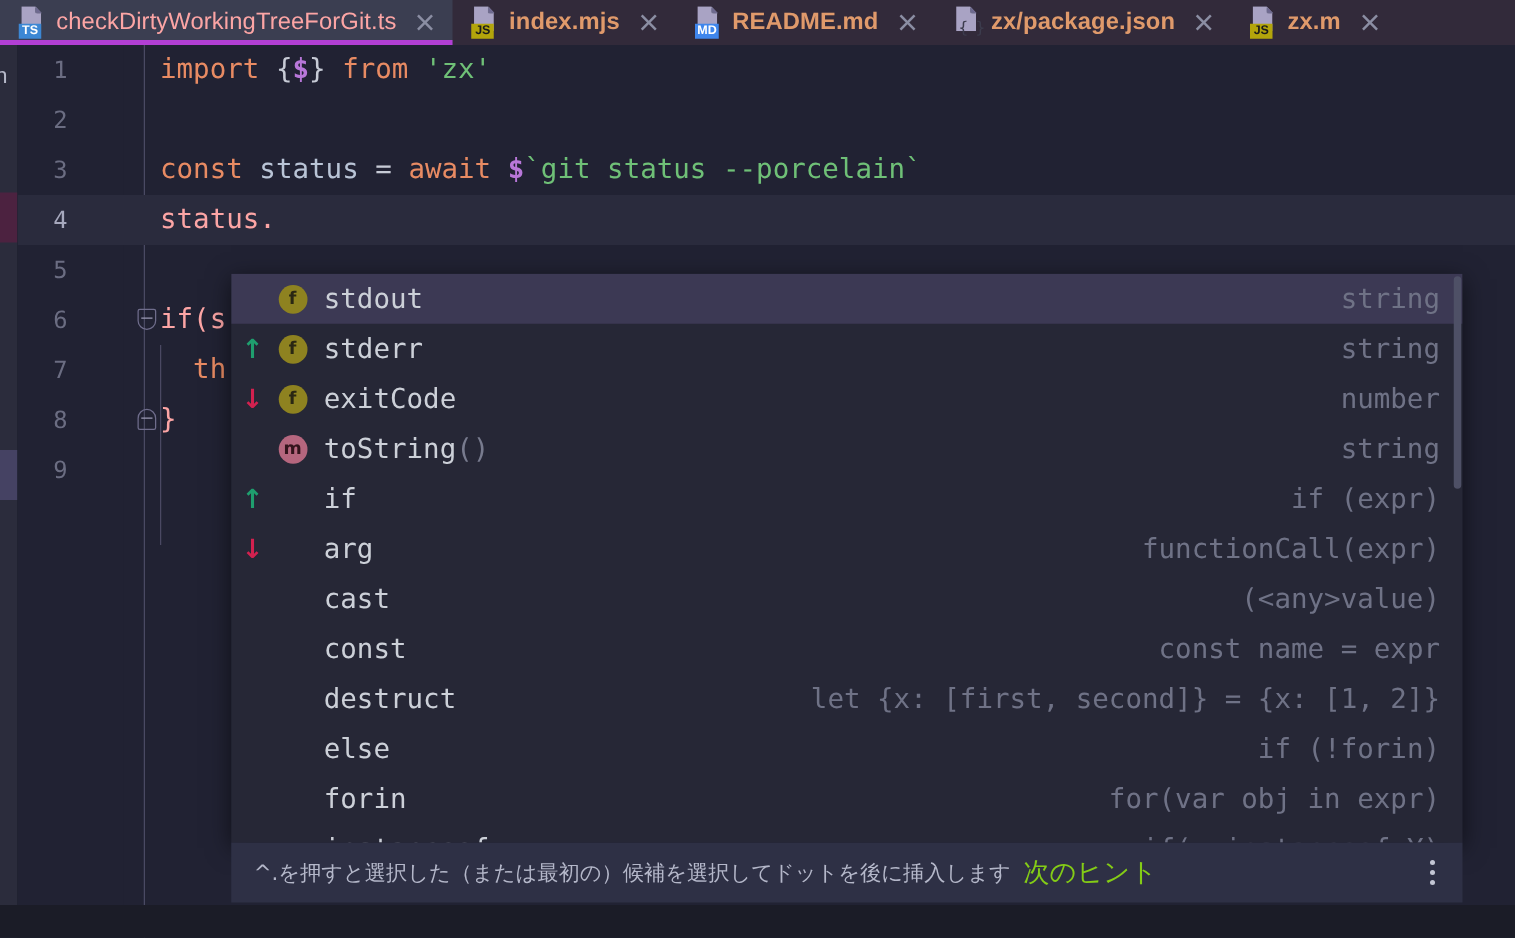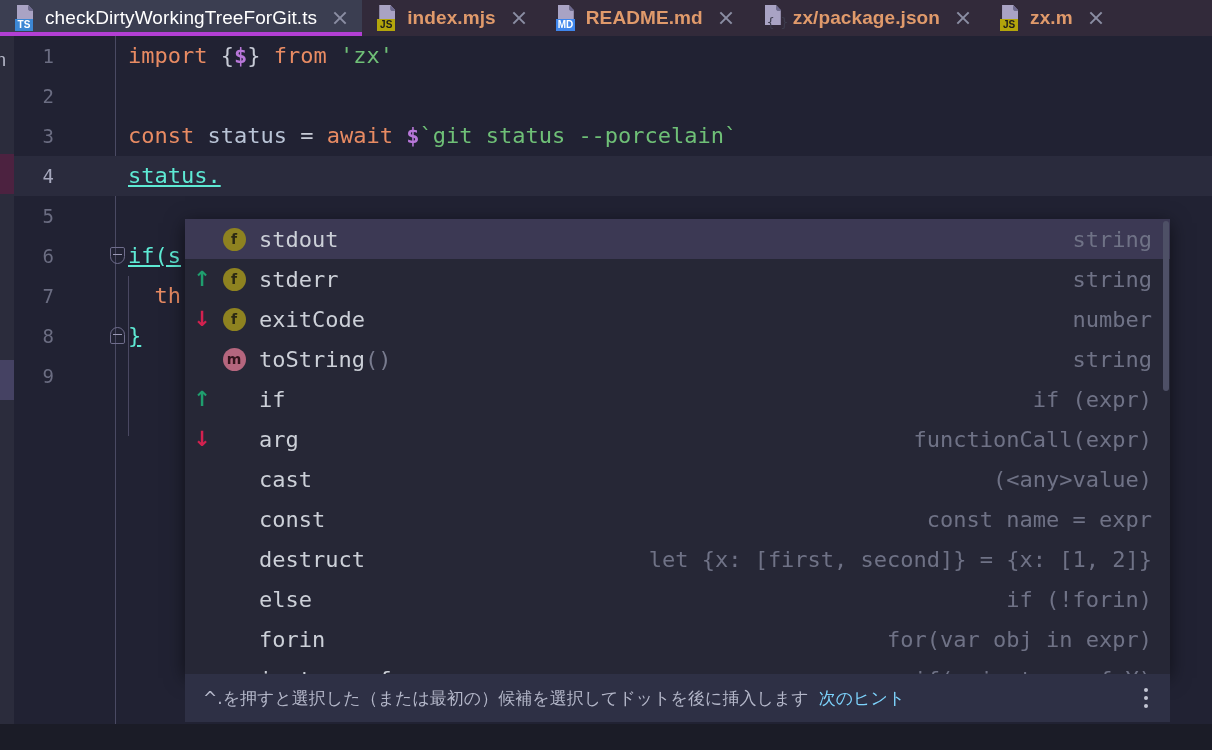--- a/index.html
+++ b/index.html
@@ -49,21 +49,21 @@
     content: "";
     position: absolute;
     left: 0; right: 0; bottom: 0;
     height: 4px;
     background: #b23fd4;
   }
   .tab-label {
     font-size: 19px;
     letter-spacing: 0.1px;
   }
-  .tab.active .tab-label { color: #ffffff; }
+  .tab.active .tab-label { color: #fca5a5; }
   .tab:not(.active) .tab-label { color: #e09a6b; font-weight: bold; }
   .tab-close {
     width: 20px; height: 20px;
     position: relative;
     flex: 0 0 auto;
     margin-left: 4px;
   }
   .tab-close::before, .tab-close::after {
     content: "";
     position: absolute;
@@ -223,21 +223,21 @@
   }
   .fold.top { border-bottom-left-radius: 8px; border-bottom-right-radius: 8px; }
   .fold.bot { border-top-left-radius: 8px; border-top-right-radius: 8px; }
 
   
   .kw   { color: #e88b63; text-align: center; }
   .var  { color: #b9c4d6; }
   .str  { color: #6fc077; }
   .dollar { color: #b877d9; font-weight: bold; }
   .punc { color: #c7cbd6; }
-  .plain{ color: #5eead4; text-decoration: underline; }
+  .plain{ color: #fca5a5; }
 
   
   .popup {
     position: absolute;
     left: 185px; top: 219px;
     width: 985px;
     height: 455px;
     background: #262736;
     box-shadow: 0 4px 18px rgba(0,0,0,0.55);
     overflow: hidden;
@@ -325,22 +325,22 @@
     box-sizing: border-box;
   }
   .hint-text {
     font-family: "DejaVu Sans", sans-serif;
     font-size: 17px;
     color: #b4b7c9;
     white-space: nowrap;
   }
   .hint-link {
     font-family: "DejaVu Sans", sans-serif;
-    font-size: 17px;
-    color: #7dd3fc;
+    font-size: 21px;
+    color: #84cc16;
     margin-left: 10px;
     white-space: nowrap;
     cursor: pointer;
   }
   .kebab {
     margin-left: auto;
     width: 20px; height: 22px;
     position: relative;
   }
   .kebab i {

